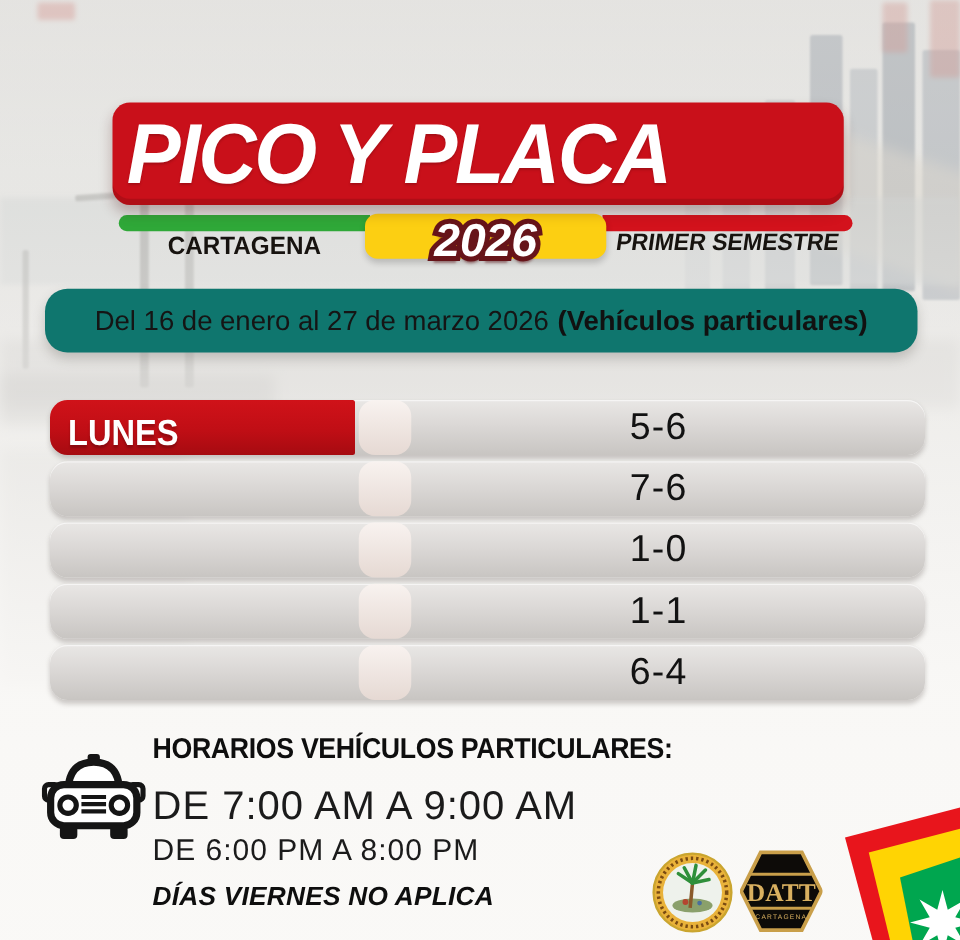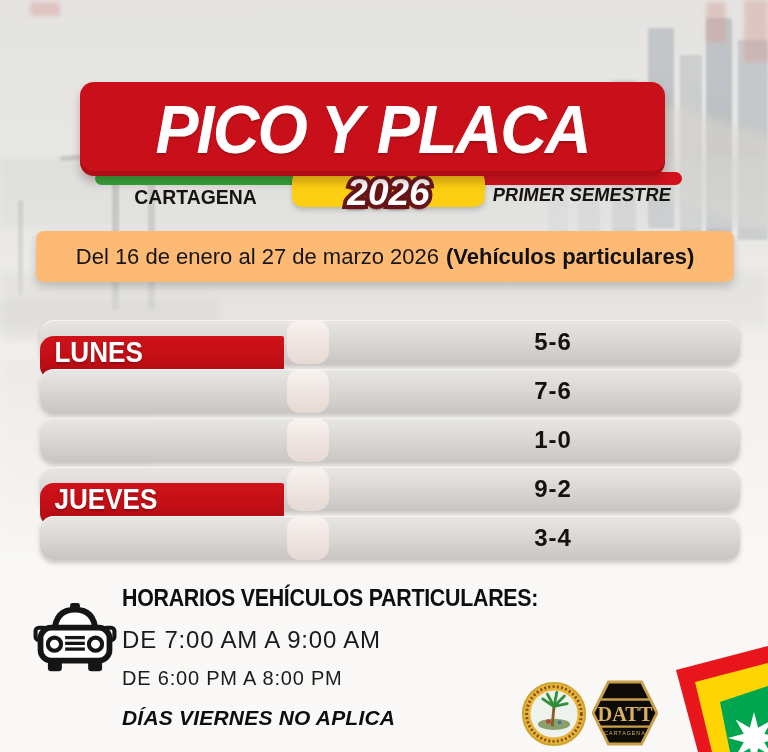--- a/index.html
+++ b/index.html
@@ -14,22 +14,22 @@
   .bg .shape{position:absolute;border-radius:2px;}
   .tower{filter:blur(1px);}
   .blob{filter:blur(5px);}
   .overlay{position:absolute;inset:0;pointer-events:none;
     background:linear-gradient(180deg,rgba(244,243,241,.48) 0%,
       rgba(244,243,241,.40) 22%,rgba(246,245,243,.55) 40%,
       rgba(248,247,245,.74) 58%,rgba(250,249,247,.90) 74%,
       rgba(250,249,247,.96) 100%);}
 
   
-  .banner{left:80px;top:82px;width:585px;height:94px;background:#c9101a;
-    border-radius:14px;display:flex;align-items:center;justify-content:center;
+  .banner{left:90px;top:82px;width:585px;height:82px;background:#c9101a;
+    border-radius:14px;display:flex;align-items:center;justify-content:flex-start;
     box-shadow:0 6px 10px rgba(80,20,20,.28), inset 0 -5px 0 rgba(0,0,0,.12);z-index:4;}
   .title{font-size:68px;font-weight:bold;font-style:italic;color:#fff;
     letter-spacing:-2px;transform:scaleX(.95);white-space:nowrap;
     text-shadow:0 2px 2px rgba(0,0,0,.18);}
   .strip{height:13px;top:172px;z-index:2;}
   .strip-green{left:95px;width:201px;background:#2fa838;border-radius:7px 0 0 7px;}
   .strip-red{left:482px;width:200px;background:#d3121c;border-radius:0 7px 7px 0;}
   .year-box{left:292px;top:171px;width:193px;height:36px;background:#fccf12;
     border-radius:10px;z-index:3;display:flex;align-items:center;justify-content:center;
     box-shadow:0 3px 5px rgba(0,0,0,.18);}
@@ -37,49 +37,49 @@
     line-height:1;transform:translateY(3px);}
   .year-stroke{position:absolute;left:0;top:0;color:#671419;
     -webkit-text-stroke:8px #671419;text-shadow:0 5px 2px rgba(90,16,20,.45);}
   .year-fill{position:relative;color:#fff;}
   .city{left:95px;top:186px;width:201px;text-align:center;font-size:20px;
     font-weight:bold;color:#17130f;letter-spacing:0;transform:scaleX(.97);z-index:2;}
   .semester{left:482px;top:184px;width:200px;text-align:center;font-size:19px;
     font-weight:bold;color:#17130f;transform:skewX(-8deg) scaleX(.97);z-index:2;}
 
   
-  .date-box{left:36px;top:231px;width:698px;height:51px;background:#fdba74;
-    border-radius:8px;display:flex;align-items:center;justify-content:center;
+  .date-box{left:36px;top:231px;width:698px;height:51px;background:#0f766e;
+    border-radius:18px;display:flex;align-items:center;justify-content:center;
     box-shadow:0 5px 9px rgba(90,85,80,.28);z-index:4;white-space:nowrap;}
   .date-box .plain{font-size:22px;color:#151515;}
   .date-box .strong{font-size:22px;font-weight:bold;color:#111;margin-left:7px;}
 
   
   .rows{left:40px;top:320px;width:700px;z-index:4;}
   .row{position:relative;height:44px;margin-bottom:5px;border-radius:14px;
     background:linear-gradient(180deg,#e9e7e5 0%,#dbd8d6 45%,#c8c5c2 100%);
     box-shadow:0 3px 4px rgba(110,100,95,.32), inset 0 1px 0 rgba(255,255,255,.6);}
-  .red-seg{position:absolute;left:0;top:16px;height:44px;width:244px;
+  .red-seg{position:absolute;left:0;top:0;height:44px;width:244px;
     border-radius:14px 2px 2px 14px;
     background:linear-gradient(180deg,#d01219 0%,#c00e15 55%,#a60b11 100%);
-    display:flex;align-items:flex-start;}
+    display:flex;align-items:flex-end;}
   .day{font-size:29px;font-weight:bold;color:#fff;padding-left:16px;
     transform:scaleX(.9);transform-origin:left center;white-space:nowrap;
     text-shadow:0 2px 2px rgba(0,0,0,.22);}
   .cap{position:absolute;left:247px;top:0;width:42px;height:44px;border-radius:13px;
     background:linear-gradient(180deg,#f9f3f0 0%,#e7dad4 100%);opacity:.95;}
-  .plates{position:absolute;left:466px;top:0;width:94px;height:44px;line-height:44px;
-    text-align:center;font-size:24px;font-weight:bold;color:#121212;letter-spacing:1px;}
+  .plates{position:absolute;left:440px;top:0;width:94px;height:44px;line-height:44px;
+    text-align:center;font-size:30px;font-weight:normal;color:#121212;letter-spacing:1px;}
 
   
   .hours-title{left:122px;top:585px;font-size:23px;font-weight:bold;color:#0e0e0e;
     transform:scaleX(.93);transform-origin:left center;letter-spacing:-.3px;
     white-space:nowrap;z-index:4;}
-  .hours-line1{left:122px;top:626px;font-size:24px;color:#1b1b1b;letter-spacing:.8px;z-index:4;}
-  .hours-line2{left:122px;top:667px;font-size:20px;color:#1b1b1b;letter-spacing:.8px;z-index:4;}
+  .hours-line1{left:122px;top:626px;font-size:32px;color:#1b1b1b;letter-spacing:.8px;z-index:4;}
+  .hours-line2{left:122px;top:667px;font-size:24px;color:#1b1b1b;letter-spacing:.8px;z-index:4;}
   .hours-note{left:122px;top:706px;font-size:21px;font-weight:bold;font-style:italic;
     color:#0e0e0e;letter-spacing:.2px;z-index:4;}
   .car{left:33px;top:599px;z-index:4;}
 
   
   .seal{left:521px;top:679px;z-index:4;}
   .datt{left:592px;top:678px;z-index:4;}
   .flag{left:668px;top:642px;z-index:3;}
 </style>
 </head>
@@ -139,29 +139,26 @@
     </div>
     <div class="row">
       <div class="cap"></div>
       <span class="plates">7-6</span>
     </div>
     <div class="row">
       <div class="cap"></div>
       <span class="plates">1-0</span>
     </div>
     <div class="row">
-      <div class="red-seg">
-          <span class="day">JUEVES</span>
-        </div>
-      <div class="cap"></div>
-      <span class="plates">9-2</span>
-    </div>
-    <div class="row">
-      <div class="cap"></div>
-      <span class="plates">3-4</span>
+      <div class="cap"></div>
+      <span class="plates">1-1</span>
+    </div>
+    <div class="row">
+      <div class="cap"></div>
+      <span class="plates">6-4</span>
     </div>
   </div>
 
   <svg class="abs car" width="84" height="78" viewBox="0 0 100 95">
     <rect x="44" y="5" width="12" height="7" rx="3" fill="#151515"></rect>
     <path d="M25,40 Q26,13 50,13 Q74,13 75,40" fill="#fff" stroke="#151515" stroke-width="7"></path>
     <rect x="2" y="35" width="14" height="15" rx="4" fill="#fff" stroke="#151515" stroke-width="5"></rect>
     <rect x="84" y="35" width="14" height="15" rx="4" fill="#fff" stroke="#151515" stroke-width="5"></rect>
     <rect x="8" y="35" width="84" height="40" rx="13" fill="#fff" stroke="#151515" stroke-width="7"></rect>
     <circle cx="25" cy="55" r="8" fill="#fff" stroke="#151515" stroke-width="5"></circle>

